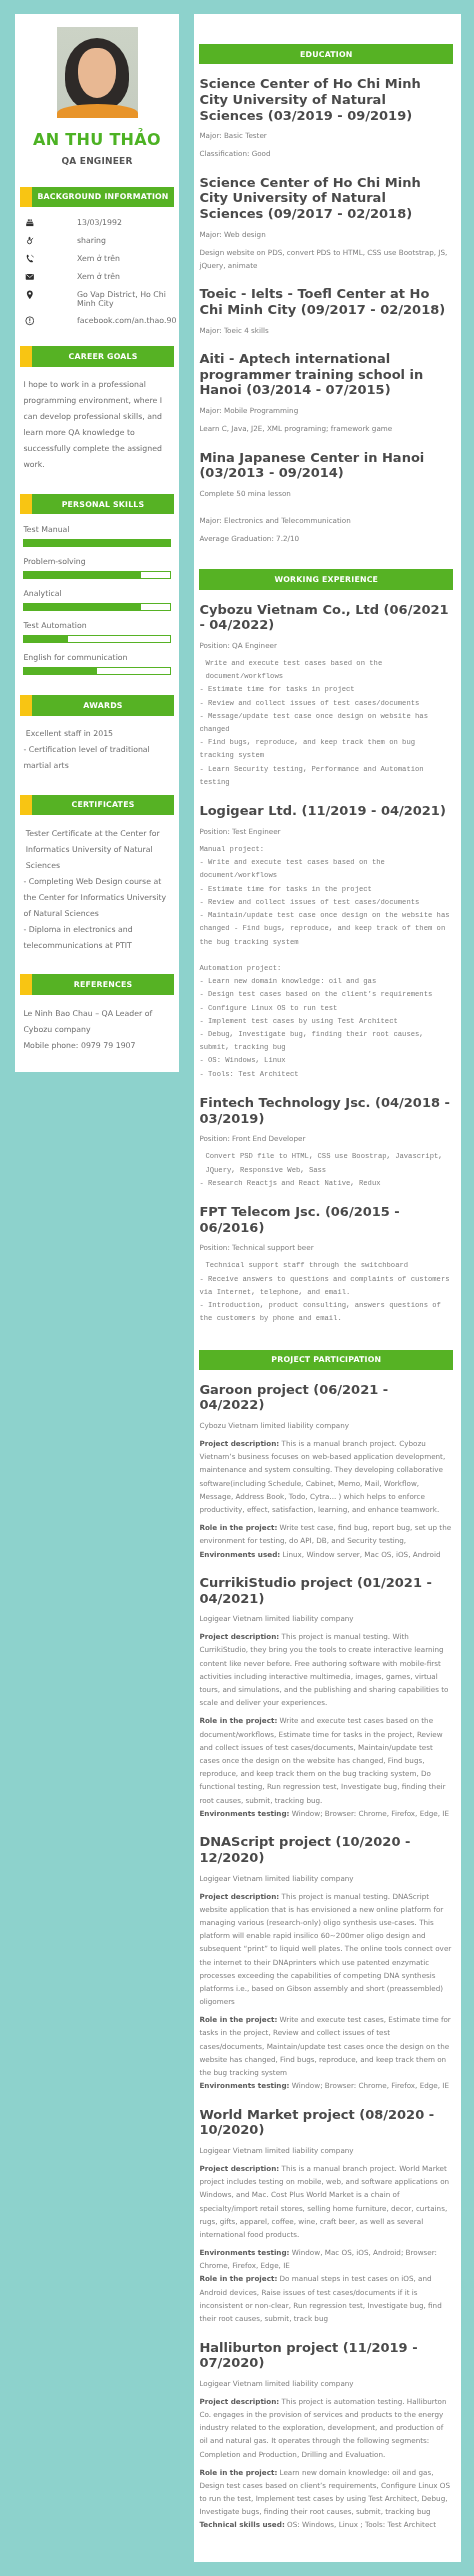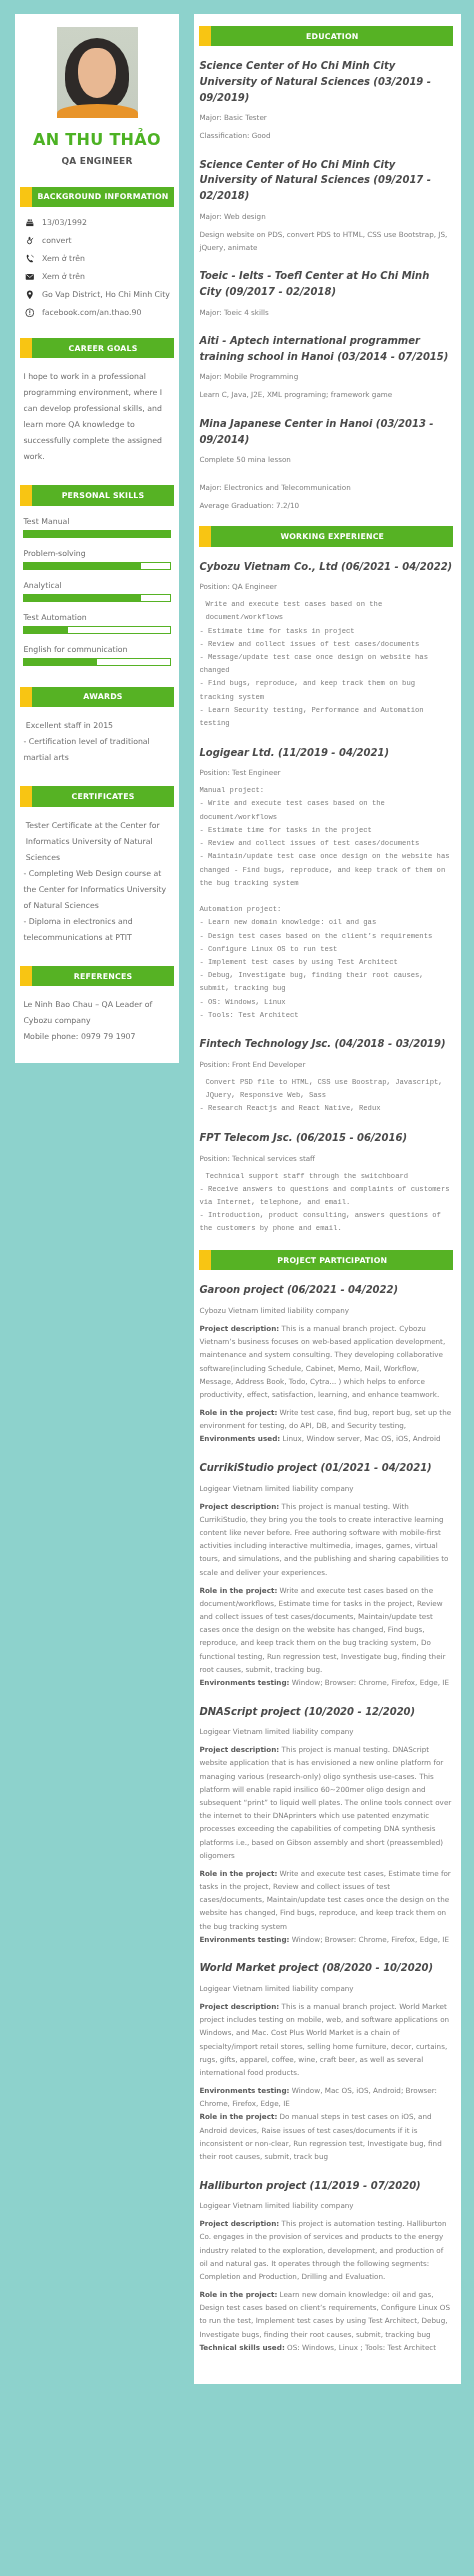--- a/index.html
+++ b/index.html
@@ -22,33 +22,33 @@
     font-size:7.8px;letter-spacing:0.2px;}
   
   .photo{width:81px;height:91px;margin:0 auto 12px auto;position:relative;overflow:hidden;
     background:linear-gradient(180deg,#ccd3c6 0%,#c5ccc0 100%);}
   .photo .hair{position:absolute;left:8.4px;top:10.8px;width:64px;height:72px;border-radius:50% 50% 42% 42%;background:#2e2a28;}
   .photo .face{position:absolute;left:21.6px;top:20.4px;width:38px;height:50px;border-radius:46% 46% 52% 52%;background:#e8b893;}
   .photo .shirt{position:absolute;left:0;bottom:-3.6px;width:81px;height:18px;border-radius:50% 50% 0 0;background:#e8942a;}
   .name{color:#4db224;font-size:16px;font-weight:bold;text-align:center;margin:2.4px 6px 7.2px 6px;letter-spacing:0.3px;}
   .role{color:#555;font-size:9px;font-weight:bold;text-align:center;margin-bottom:3.6px;letter-spacing:0.2px;}
   .info-list{margin:0 0 0 1.2px;padding:0 3.6px;}
-  .info-item{display:flex;align-items:center;margin-bottom:8.4px;color:#6f6f6f;font-size:7.8px;}
+  .info-item{display:flex;align-items:flex-start;margin-bottom:8.4px;color:#6f6f6f;font-size:7.8px;gap:35px;}
   .info-item .ic{width:9.6px;height:9.6px;margin-right:7.8px;flex-shrink:0;display:inline-flex;}
   .ltext{color:#6f6f6f;font-size:7.8px;line-height:16px;padding:0 3.6px;margin:0;}
   .skill{padding:0 3.6px;margin-bottom:10.2px;}
   .skill-label{color:#6f6f6f;font-size:7.8px;margin-bottom:4.8px;}
   .skill-bar{height:6px;border:0.6px solid #56b224;background:#fff;}
   .skill-fill{height:100%;background:#56b224;}
   
-  .rsec-header{display:flex;height:20.4px;margin:6px 0 12px 0;}
+  .rsec-header{display:flex;height:20.4px;margin:24px 0 12px 0;flex-direction:column;}
   .rline,.rpara{color:#7e7e7e;font-size:7.2px;line-height:13.2px;margin:0;}
   .rpara{margin:4.8px 0;}
   .item{margin-bottom:14.4px;}
-  .item-heading{color:#4a4a4a;font-weight:bold;font-size:10px;line-height:15.6px;margin:0 0 6px 0;font-style:italic;}
+  .item-heading{color:#4a4a4a;font-weight:bold;font-size:13px;line-height:15.6px;margin:0 0 6px 0;}
   .plabel{color:#5c5c5c;font-weight:bold;}
   .we-line{min-height:13.2px;font-family:Liberation Mono, monospace;}
   .pad-l{padding-left:6px;}
 </style>
 </head>
 <body>
 
 <div class="page">
 
   <aside class="card left">
@@ -86,21 +86,21 @@
           <span class="ic">
             <svg width="9.6" height="9.6" viewBox="0 0 16 16">
                 <g stroke="#2f2f2f" stroke-width="1.5" fill="none">
                   <circle cx="7.5" cy="9.5" r="3.4"></circle>
                   <line x1="7.5" y1="6.1" x2="7.5" y2="1.5"></line>
                   <line x1="5.4" y1="3.6" x2="9.6" y2="3.6"></line>
                   <line x1="9.9" y1="7.1" x2="13.5" y2="3.5"></line>
                 </g>
               </svg>
           </span>
-          <span>convert</span>
+          <span>sharing</span>
         </div>
         <div class="info-item">
           <span class="ic">
             <svg width="9.6" height="9.6" viewBox="0 0 16 16">
                 <path fill="#2f2f2f" d="M3.2 1.8 C2 4.8 3.8 9.8 7.8 12.8 C10 14.4 12.4 14.2 13.6 12.9 L11.3 9.8 L9.3 11 C7.2 9.8 5.4 7.6 4.8 5.4 L6.6 3.9 L4.9 1.2 Z"></path>
                 <path d="M10.5 2 C12 2.4 13.6 4 14 5.6" stroke="#2f2f2f" stroke-width="1.1" fill="none"></path>
               </svg>
           </span>
           <span>Xem ở trên</span>
         </div>
@@ -286,21 +286,21 @@
 
       <div class="item">
         <p class="item-heading">Fintech Technology Jsc. (04/2018 - 03/2019)</p>
         <p class="rpara">Position: Front End Developer</p>
         <div class="rline we-line pad-l">Convert PSD file to HTML, CSS use Boostrap, Javascript, JQuery, Responsive Web, Sass</div>
         <div class="rline we-line">- Research Reactjs and React Native, Redux</div>
       </div>
 
       <div class="item">
         <p class="item-heading">FPT Telecom Jsc. (06/2015 - 06/2016)</p>
-        <p class="rpara">Position: Technical services staff</p>
+        <p class="rpara">Position: Technical support beer</p>
         <div class="rline we-line pad-l">Technical support staff through the switchboard</div>
         <div class="rline we-line">- Receive answers to questions and complaints of customers via Internet, telephone, and email.</div>
         <div class="rline we-line">- Introduction, product consulting, answers questions of the customers by phone and email.</div>
       </div>
     </section>
 
     <section>
       <div class="rsec-header">
         <div class="sec-accent"></div>
         <div class="sec-bar">PROJECT PARTICIPATION</div>

